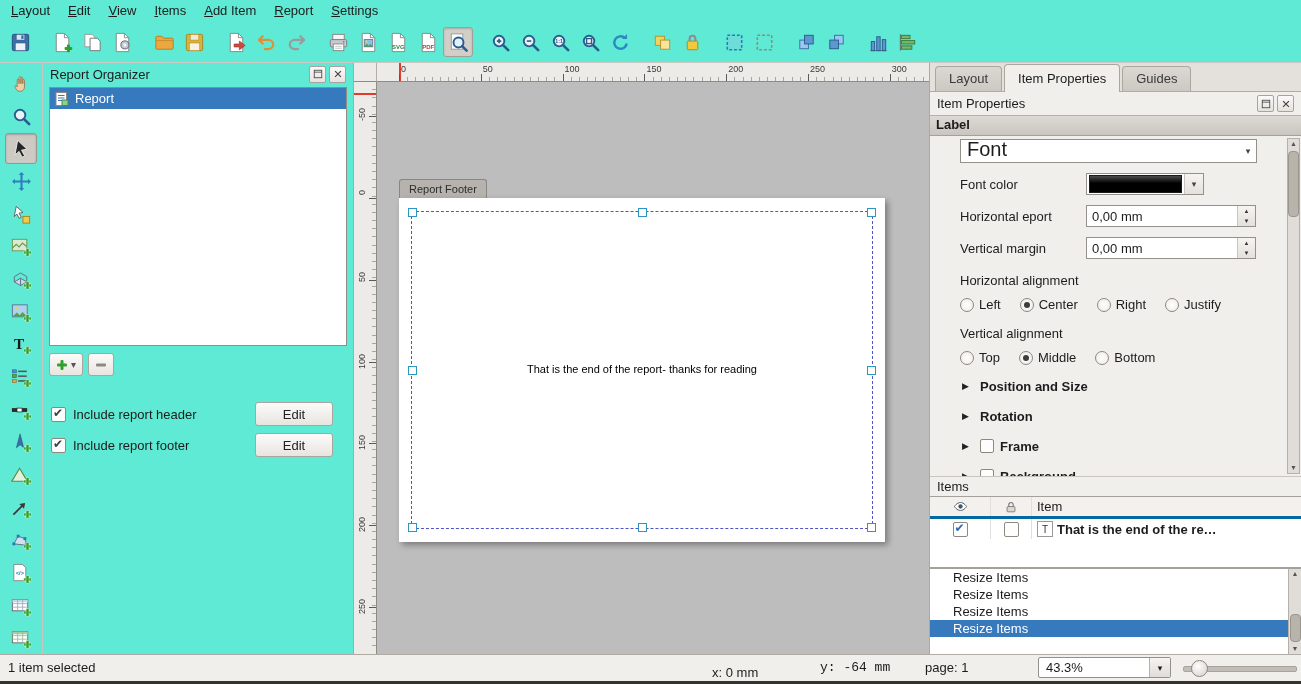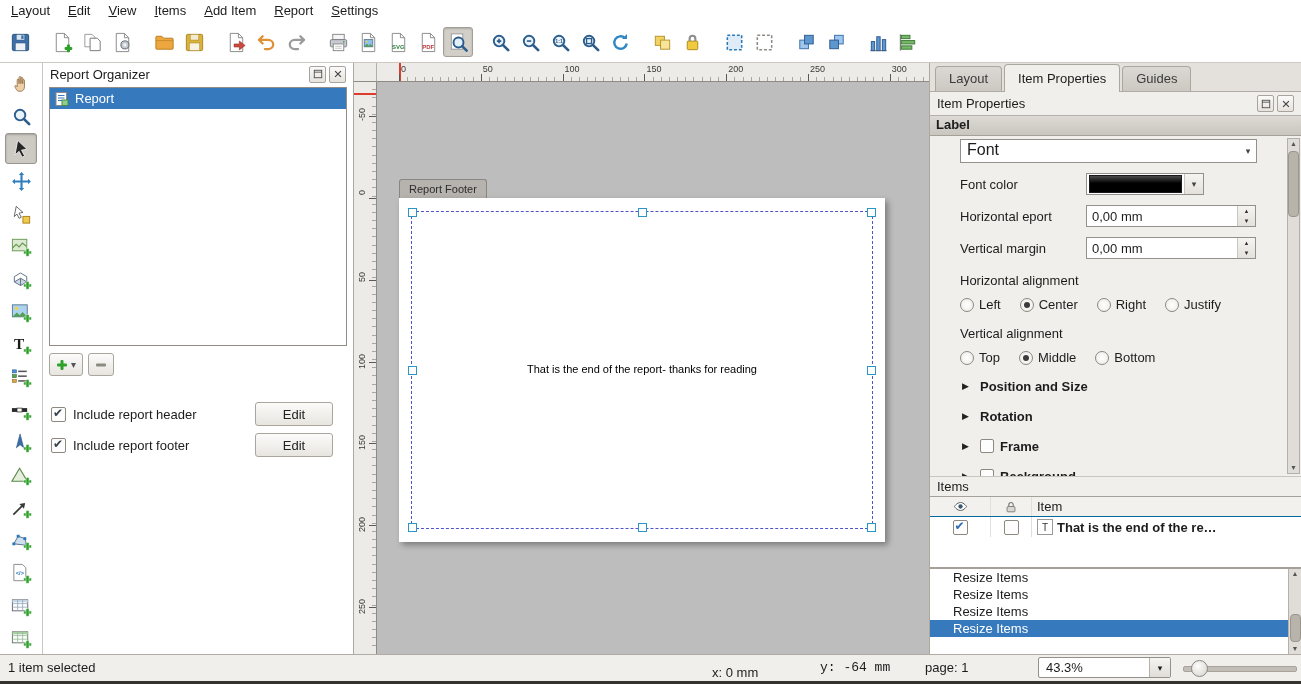--- a/index.html
+++ b/index.html
@@ -1,16 +1,16 @@
 <!DOCTYPE html>
 <html><head>
 <meta charset="utf-8">
 <style>
   html,body{margin:0;padding:0;background:#555;}
-  .app{width:1301px;height:684px;display:flex;flex-direction:column;font-family:"Liberation Sans","DejaVu Sans",sans-serif;font-size:13px;color:#1c1c1c;background:#ffffff;overflow:hidden;position:relative;}
+  .app{width:1301px;height:684px;display:flex;flex-direction:column;font-family:"Liberation Sans","DejaVu Sans",sans-serif;font-size:13px;color:#1c1c1c;background:#5eead4;overflow:hidden;position:relative;}
   svg{display:block}
   
   .menubar{height:22px;display:flex;align-items:center;padding-left:2px;}
   .menu-item{padding:0 9px;height:22px;line-height:22px;cursor:default;}
   
   .toolbar{height:40px;display:flex;align-items:center;padding:0 5px;border-bottom:1px solid #ccc8c2;}
   .tb-group{display:flex;align-items:center;margin-right:12px;}
   .tbi{width:28px;height:28px;display:flex;align-items:center;justify-content:center;border-radius:3px;border:1px solid transparent;}
   .tbi.pressed{background:#d2cfc9;border-color:#a39e96;box-shadow:inset 0 1px 2px rgba(0,0,0,.18);}
   
@@ -58,21 +58,21 @@
   .page-text{position:absolute;left:0;right:0;top:calc(50% - 7px);text-align:center;font-size:11px;color:#000;}
   
   .rightpanel{width:371px;display:flex;flex-direction:column;border-left:1px solid #aca79f;background:#f1efec;min-height:0;}
   .rtabs{height:28px;display:flex;align-items:flex-end;padding-left:5px;gap:2px;background:#e4e1dc;border-bottom:1px solid #b0aba4;flex:none;}
   .rtab{height:24px;line-height:24px;padding:0 13px;border:1px solid #aba69e;border-bottom:none;border-radius:4px 4px 0 0;background:linear-gradient(#dbd8d3,#ccc8c2);color:#3a3a3a;}
   .rtab.active{background:#f1efec;height:27px;line-height:27px;margin-bottom:-1px;color:#1c1c1c;}
   .prop-head{height:23px;display:flex;align-items:center;padding:0 7px;flex:none;}
   .section-bar{height:19px;line-height:18px;padding-left:6px;font-weight:bold;background:linear-gradient(#ddd9d4,#c9c5bf);border-top:1px solid #b5b0a9;border-bottom:1px solid #a5a099;flex:none;}
   .prop-body{position:relative;height:340px;padding:3px 44px 0 30px;box-sizing:border-box;overflow:hidden;flex:none;}
   .font-btn{height:22px;background:#fff;border:1px solid #94908a;display:flex;align-items:center;overflow:hidden;}
-  .fval{font-size:16px;padding-left:6px;margin-top:-3px;flex:1;}
+  .fval{font-size:20px;padding-left:6px;margin-top:-3px;flex:1;}
   .combo-arrow{width:16px;text-align:center;font-size:9px;color:#444;flex:none;}
   .prow{display:flex;align-items:center;margin-top:10px;height:22px;}
   .plabel{width:126px;flex:none;}
   .color-btn{width:118px;height:22px;border:1px solid #94908a;background:#fff;display:flex;align-items:center;box-sizing:border-box;}
   .swatch{flex:1;height:16px;margin:0 2px;background:linear-gradient(#4e4e4e,#000 45%);border:1px solid #1a1a1a;}
   .carr{width:18px;align-self:stretch;display:flex;align-items:center;justify-content:center;font-size:9px;color:#444;border-left:1px solid #c9c5bf;background:linear-gradient(#f6f4f1,#e4e1dc);}
   .spin{width:170px;height:22px;border:1px solid #94908a;background:#fff;display:flex;align-items:stretch;box-sizing:border-box;}
   .spin-val{flex:1;display:flex;align-items:center;padding-left:5px;}
   .spin-btns{width:17px;display:flex;flex-direction:column;border-left:1px solid #c9c5bf;background:linear-gradient(#f6f4f1,#e4e1dc);}
   .spin-btns span{flex:1;font-size:6px;line-height:10px;text-align:center;color:#333;}
@@ -84,21 +84,21 @@
   .csection{display:flex;align-items:center;gap:6px;margin-top:12px;height:18px;}
   .caret{font-size:9px;color:#222;width:12px;padding-left:2px;flex:none;}
   .csec-label{font-weight:bold;}
   .csection .checkbox{width:14px;height:14px;}
   .vscroll{position:absolute;right:1px;top:2px;bottom:2px;width:13px;background:#e0ddd8;border:1px solid #b5b0a9;display:flex;flex-direction:column;align-items:center;box-sizing:border-box;}
   .vs-arrow{font-size:7px;line-height:10px;color:#555;}
   .vs-thumb{width:9px;height:64px;background:#b8b3ab;border:1px solid #9a958d;border-radius:4px;margin-top:2px;}
   .vs-spacer{flex:1;}
   .subpanel-head{height:19px;display:flex;align-items:center;padding:0 7px;border-top:1px solid #c9c5bf;flex:none;}
   .items-table{height:70px;background:#fff;border-top:1px solid #a5a099;border-bottom:1px solid #a5a099;overflow:hidden;flex:none;}
-  .it-head{display:flex;height:19px;background:#f3f1ee;border-bottom:1px solid #0369a1;}
+  .it-head{display:flex;height:19px;background:#f3f1ee;border-bottom:3px solid #0369a1;}
   .it-row{display:flex;height:20px;align-items:center;}
   .it-c1{width:60px;display:flex;align-items:center;justify-content:center;border-right:1px solid #e2dfda;align-self:stretch;}
   .it-c2{width:40px;display:flex;align-items:center;justify-content:center;border-right:1px solid #e2dfda;align-self:stretch;}
   .it-c3{flex:1;display:flex;align-items:center;gap:4px;padding-left:5px;overflow:hidden;}
   .t-icon{width:14px;height:14px;border:1px solid #999;font-size:10px;display:flex;align-items:center;justify-content:center;color:#333;background:#fff;flex:none;}
   .it-label{font-weight:bold;white-space:nowrap;overflow:hidden;}
   .undo-panel{flex:1;display:flex;flex-direction:column;min-height:0;}
   .undo-list{flex:1;position:relative;background:#fff;border-top:1px solid #a5a099;overflow:hidden;padding-right:13px;}
   .undo-row{height:17px;line-height:17px;padding-left:23px;}
   .undo-row.selected{background:#3679bd;color:#fff;}

